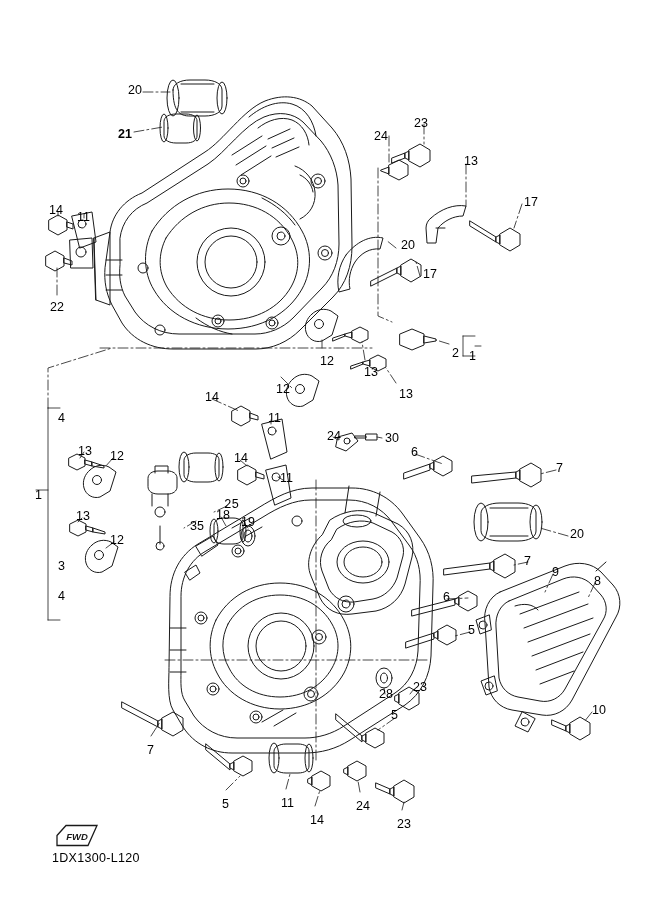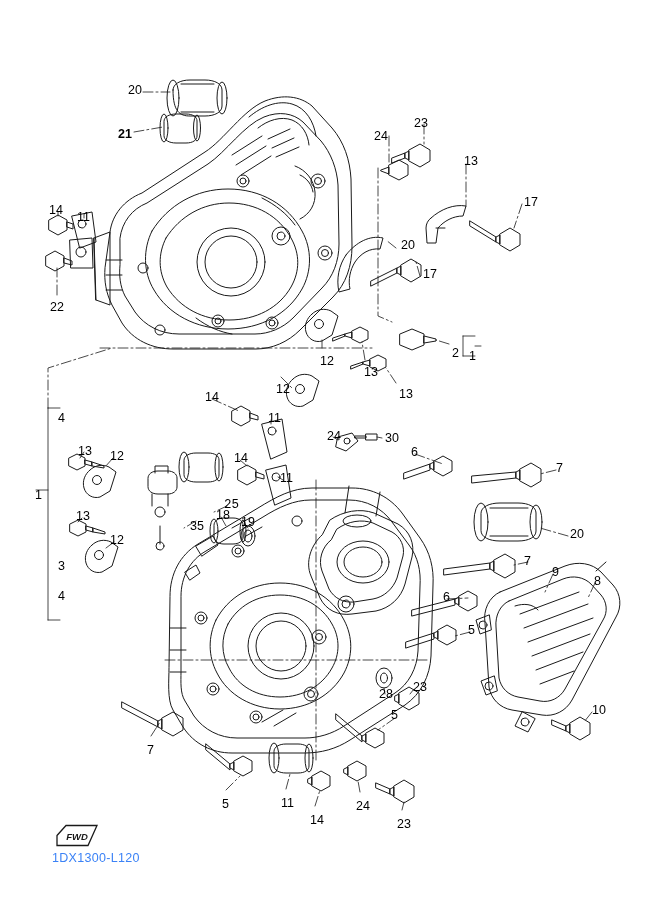--- a/index.html
+++ b/index.html
@@ -34,21 +34,21 @@
     color: #000;
     line-height: 1;
     white-space: nowrap;
   }
   .partcode {
     position: absolute;
     left: 52px;
     top: 851px;
     font-size: 12.5px;
     letter-spacing: 0.3px;
-    color: #3b82f6;
+    color: #000000;
   }
   .fwd-badge {
     position: absolute;
     left: 55px;
     top: 824px;
     width: 44px;
     height: 23px;
   }
   .fwd-badge svg { display: block; }
 </style>

